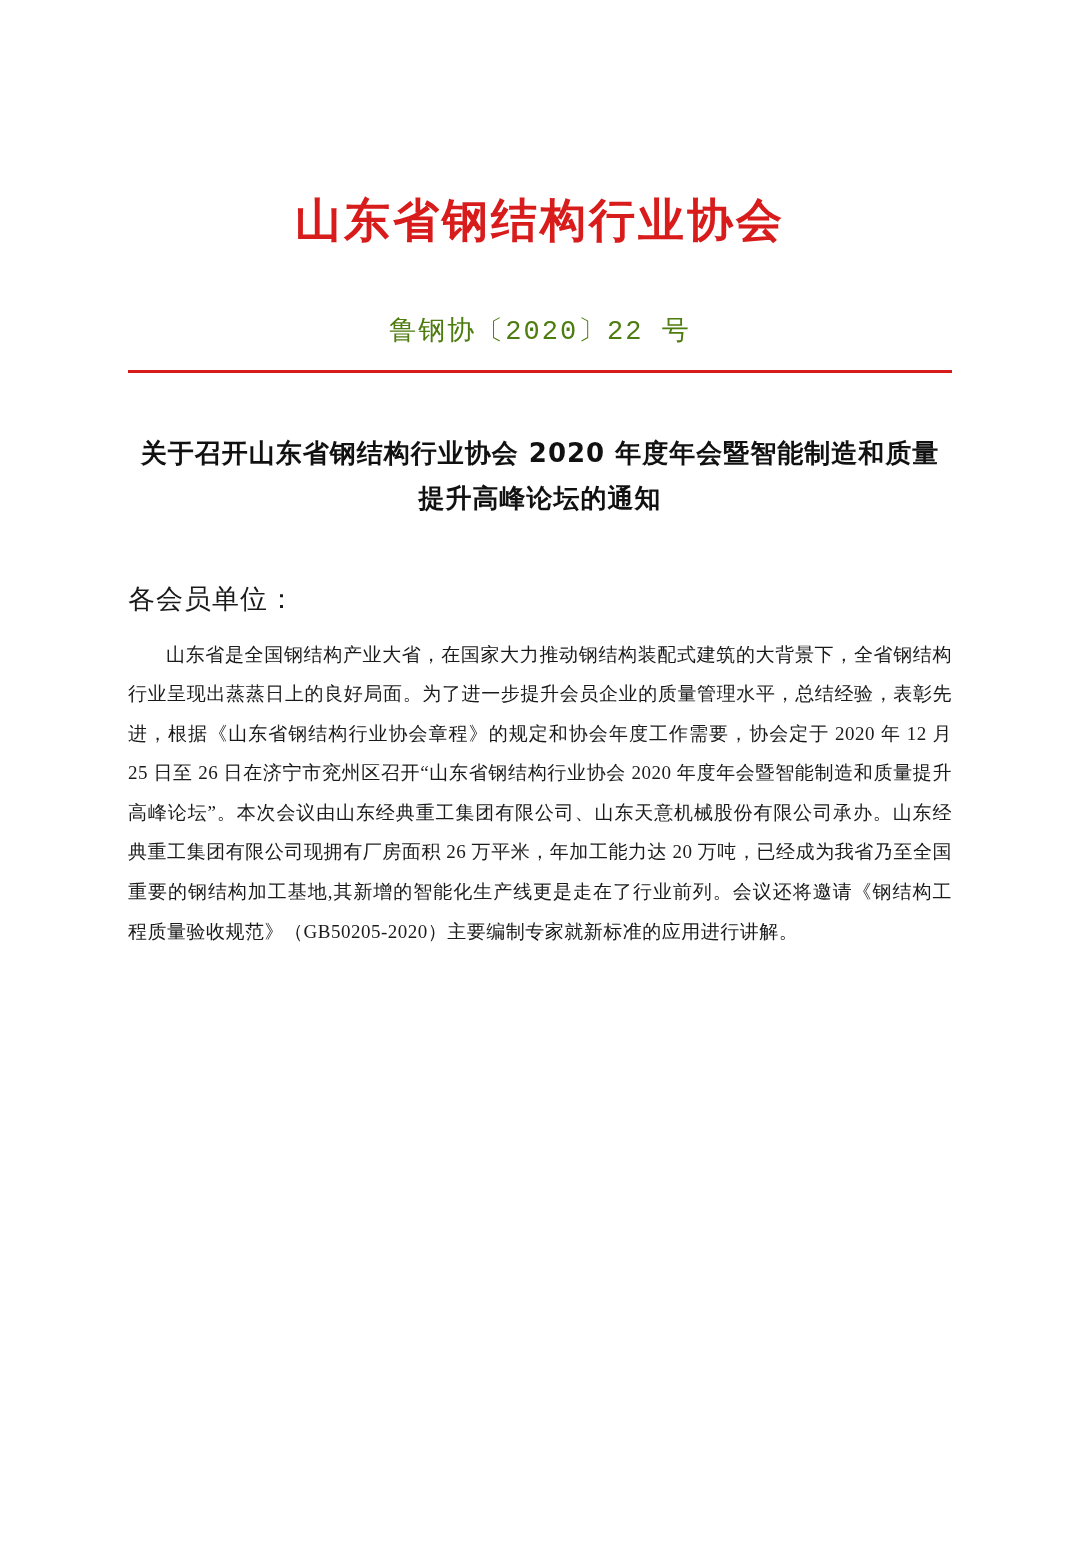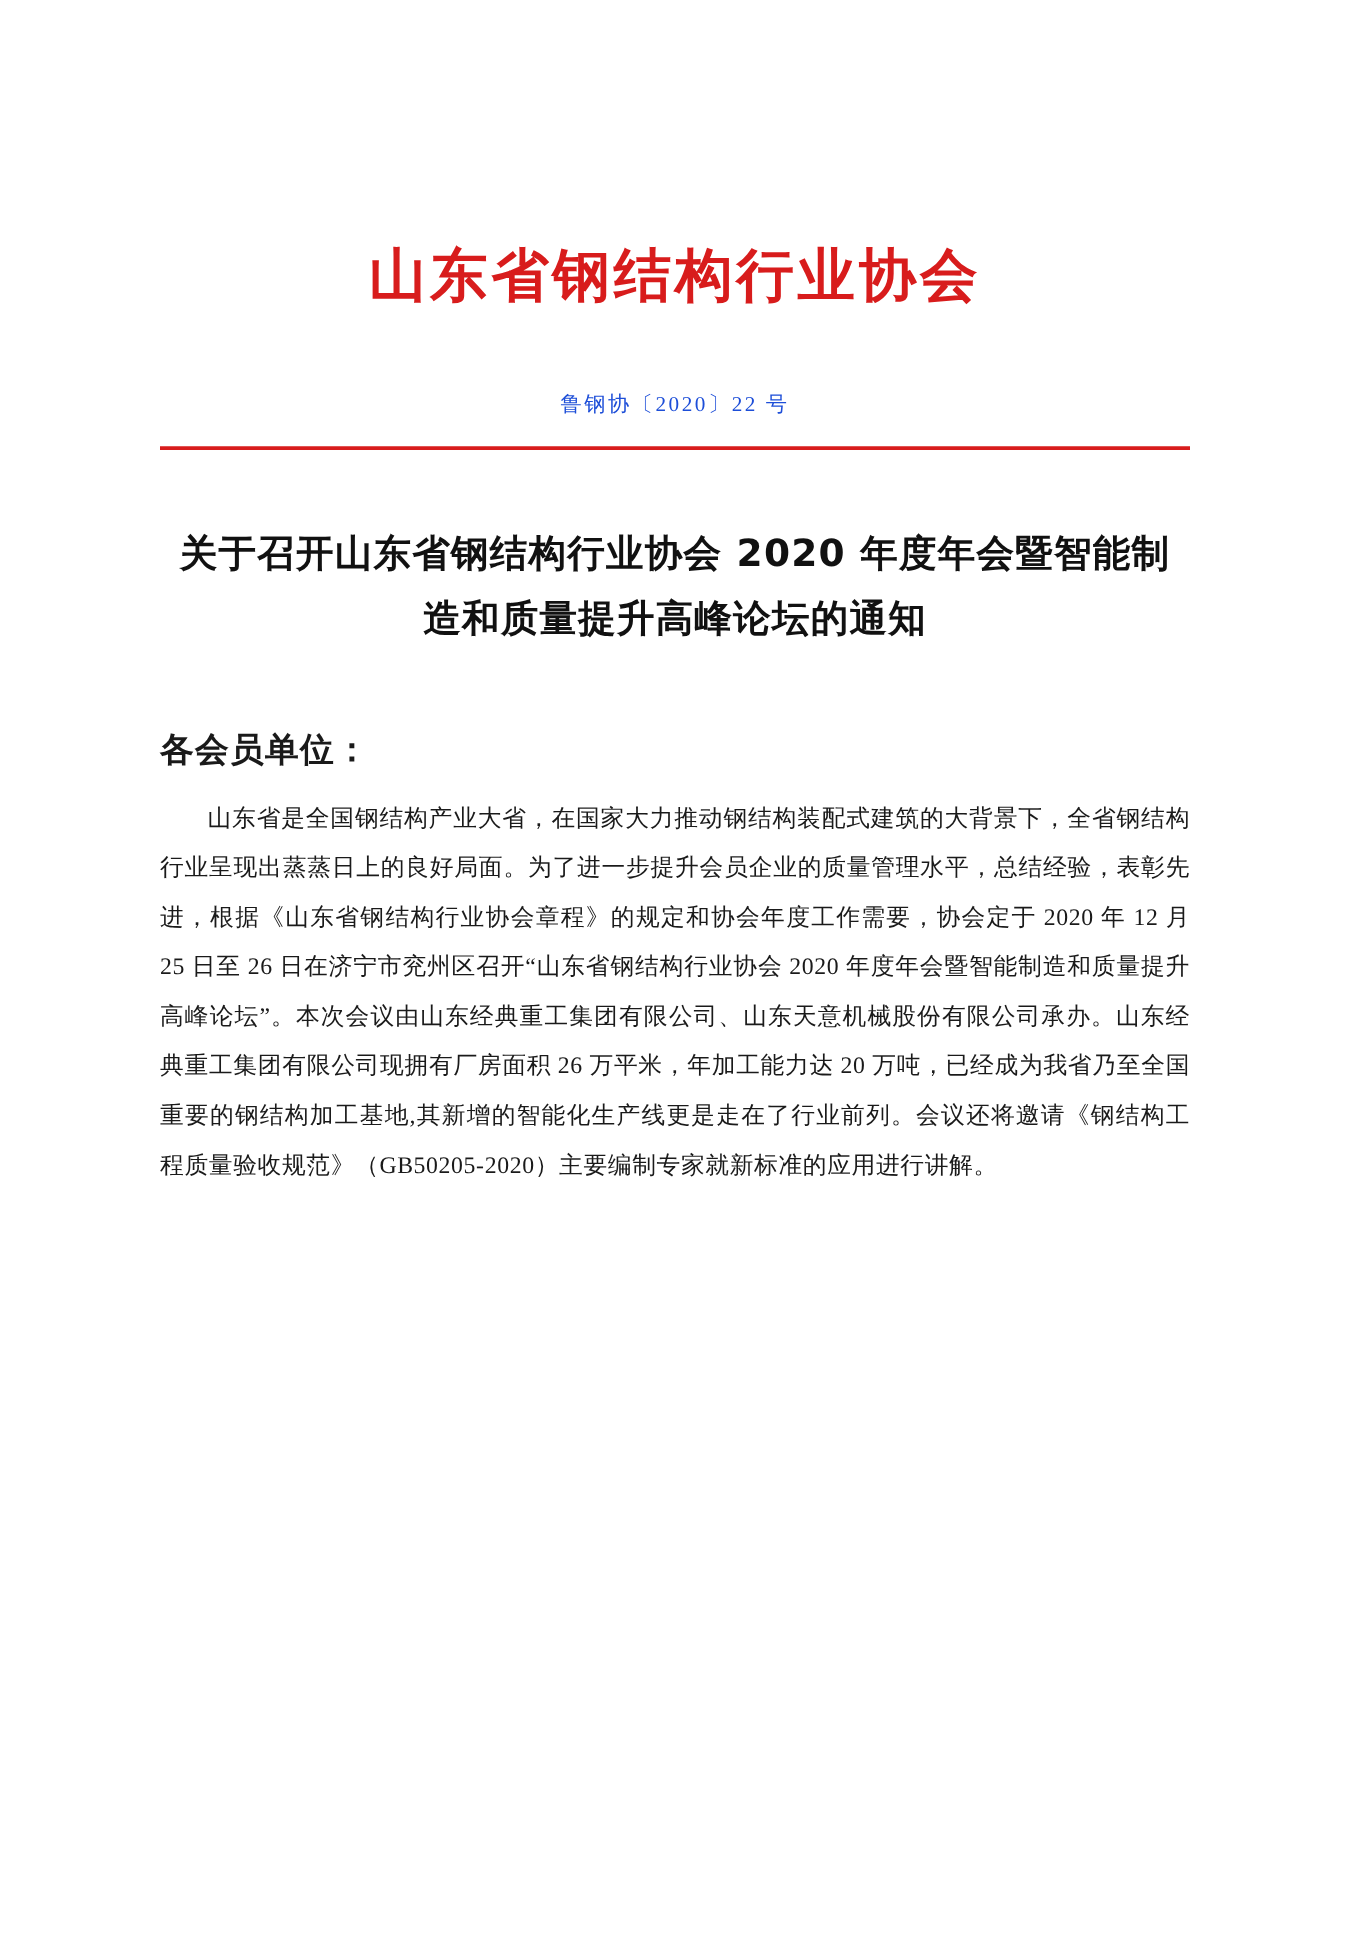--- a/index.html
+++ b/index.html
@@ -29,48 +29,47 @@
     font-family: "DejaVu Sans", sans-serif;
     font-weight: bold;
     font-size: 46px;
     letter-spacing: 3px;
     line-height: 1.1;
     white-space: nowrap;
   }
   .doc-number {
     margin-top: 66px;
     text-align: center;
-    font-size: 17px;
+    font-size: 27px;
     letter-spacing: 2px;
-    color: #1d4ed8;
-    font-family: Liberation Serif, serif;
+    color: #4d7c0f;
+    font-family: Liberation Mono, monospace;
   }
   .red-rule {
     margin-top: 22px;
     height: 3px;
     background: #d81c1c;
     width: 100%;
   }
   .doc-title {
     margin-top: 58px;
     text-align: center;
     font-family: "DejaVu Sans", sans-serif;
     font-weight: bold;
-    font-size: 30px;
+    font-size: 26px;
     line-height: 1.75;
     letter-spacing: 1px;
     color: #111111;
     padding: 0 6px;
   }
   .salutation {
     margin-top: 52px;
     font-size: 27px;
     letter-spacing: 1px;
     line-height: 1.9;
-    font-weight: bold;
   }
   .body-text {
     margin-top: 10px;
     font-size: 19px;
     line-height: 2.08;
     letter-spacing: 0.5px;
     text-align: justify;
     text-justify: inter-ideograph;
     text-indent: 2em;
   }

